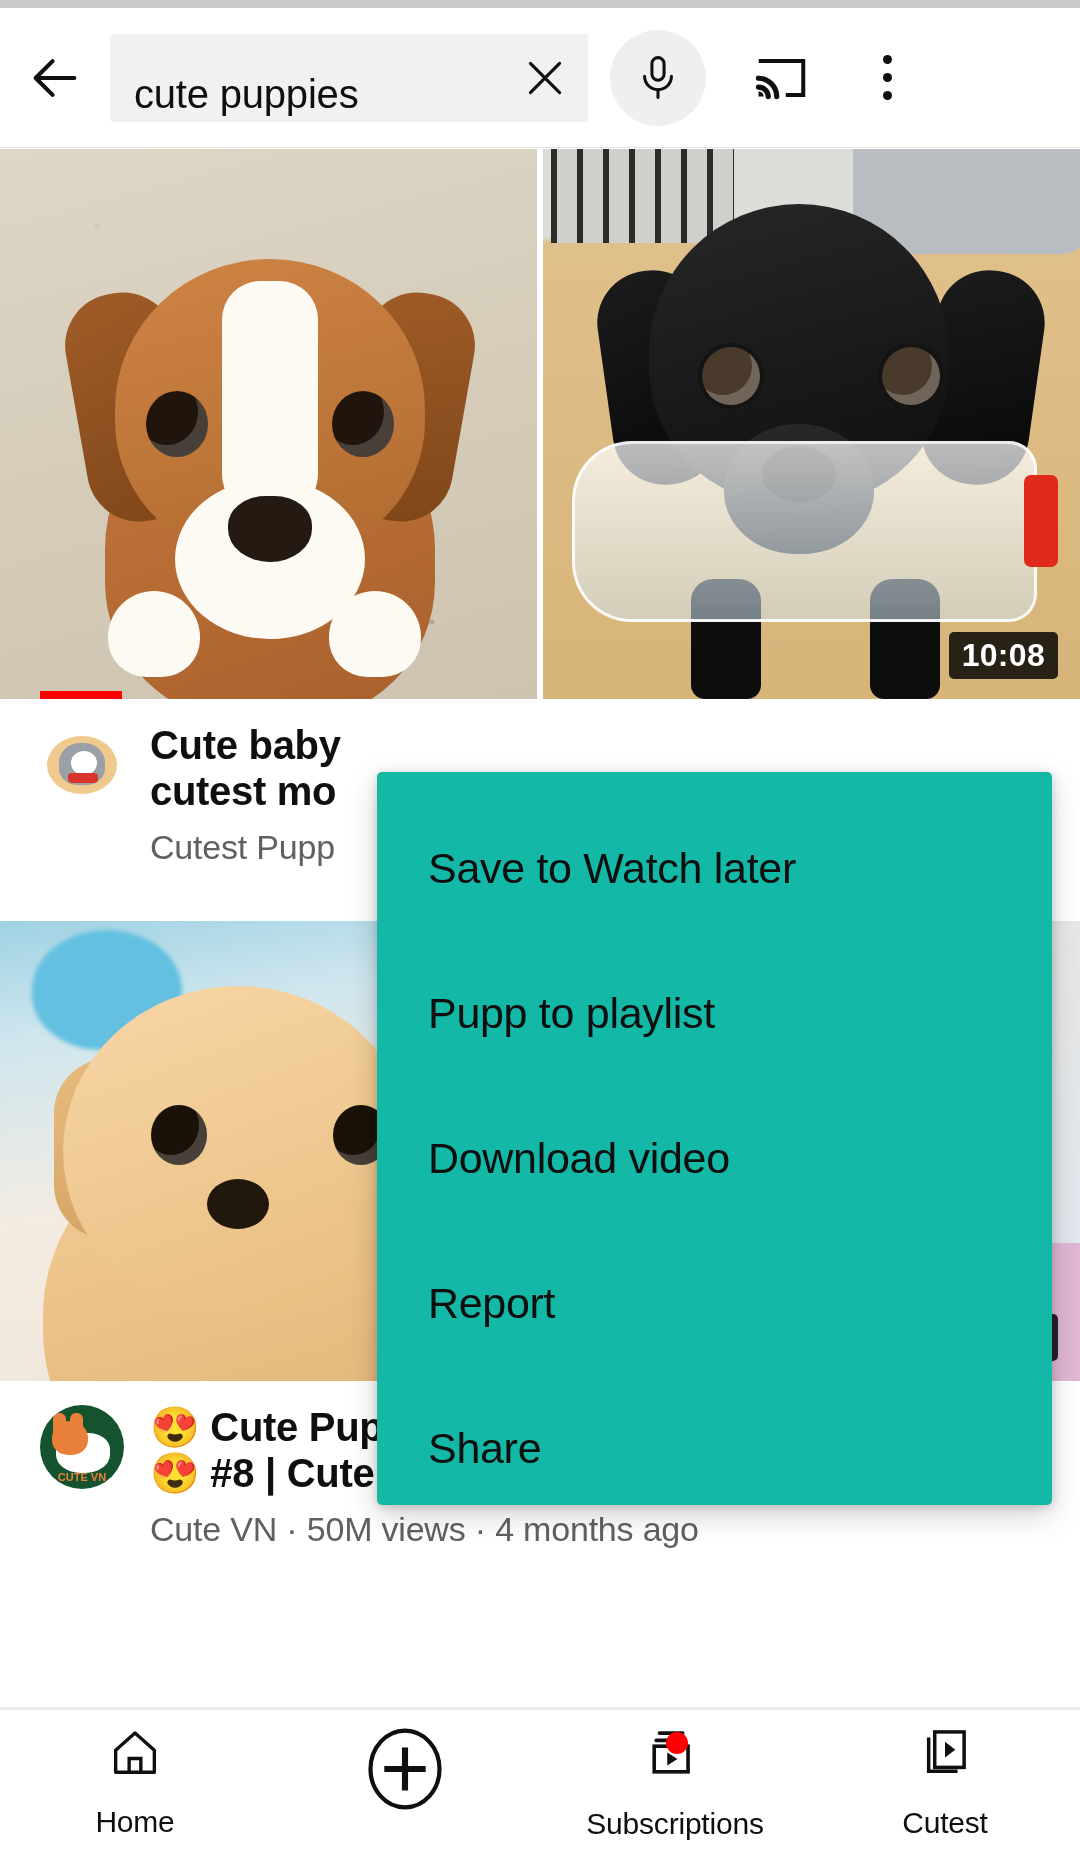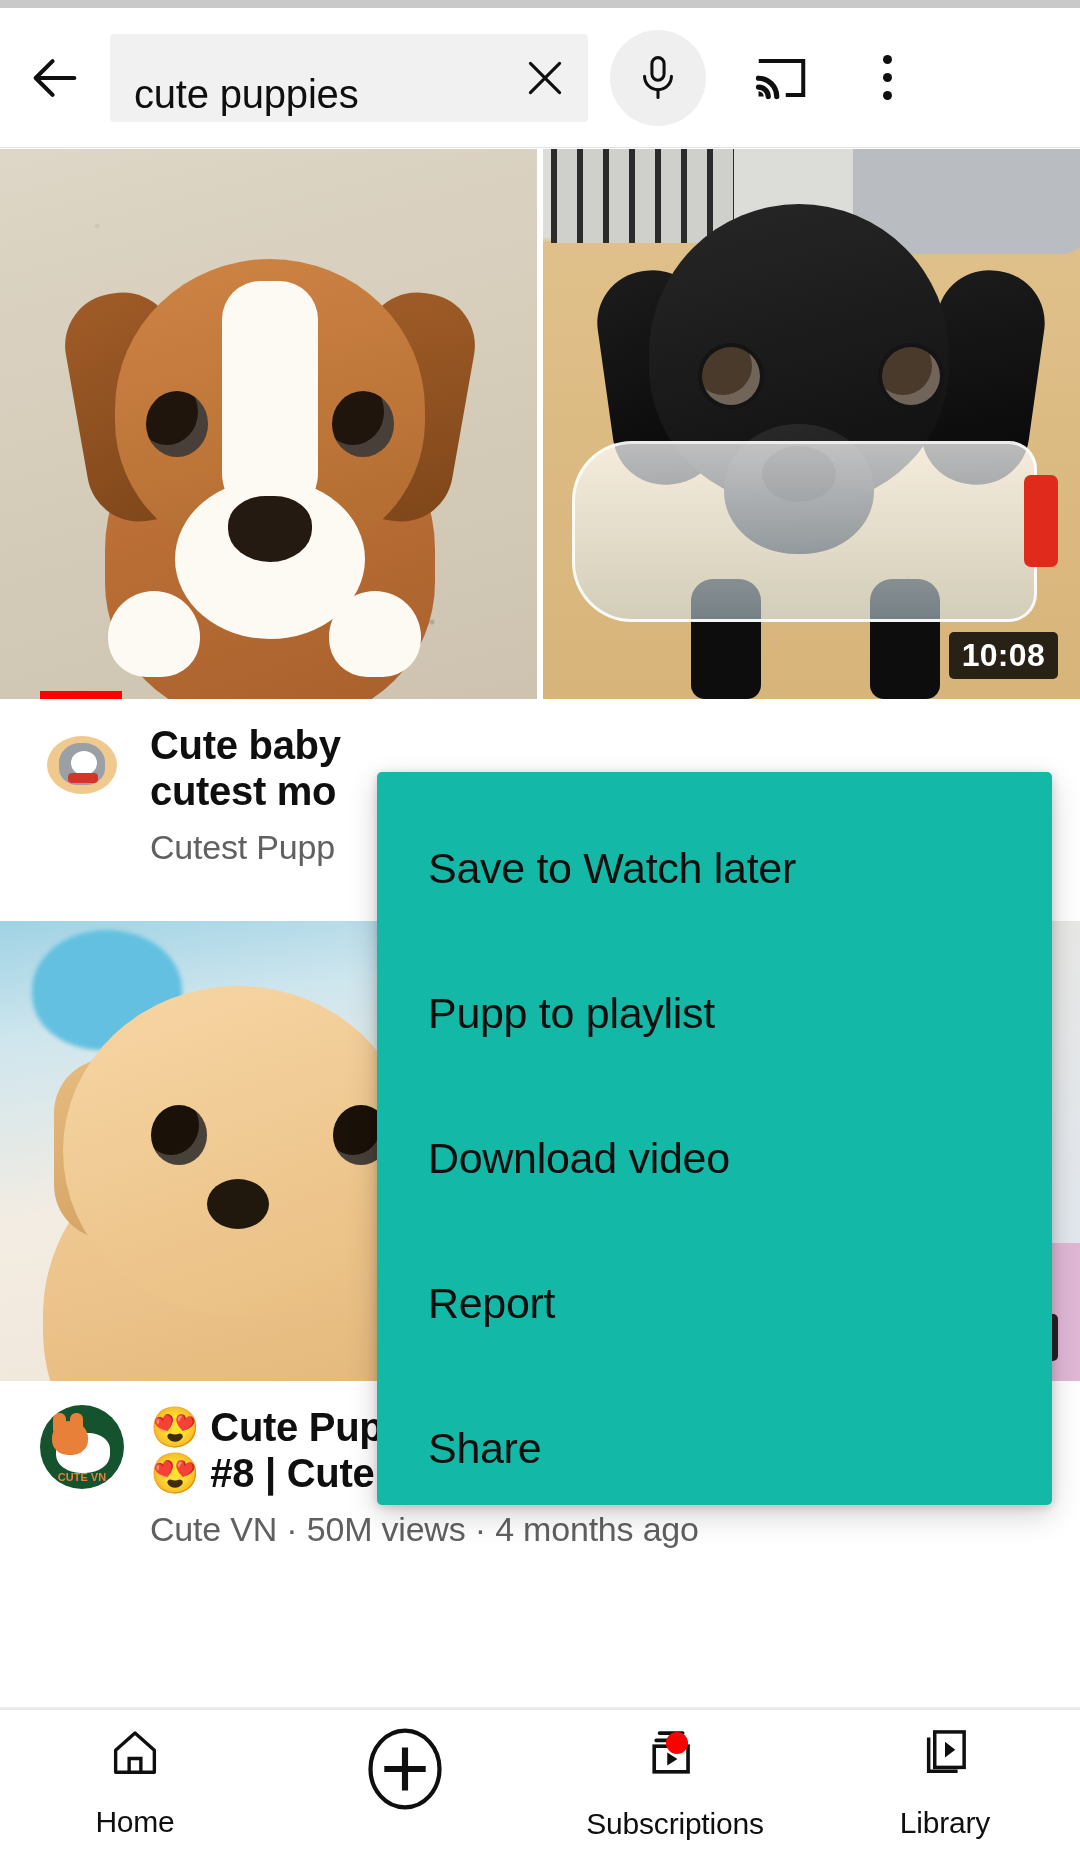--- a/index.html
+++ b/index.html
@@ -359,17 +359,17 @@
       <span class="badge-dot"></span>
       <span class="nav-label">Subscriptions</span>
     </div>
 
     <div class="nav-item">
       <svg width="56" height="56" viewBox="0 0 24 24">
         <rect x="7.6" y="3.4" width="12.6" height="15.2" fill="none" stroke="#0f0f0f" stroke-width="1.5"></rect>
         <path d="M5 5.8v14.4h12.4" fill="none" stroke="#0f0f0f" stroke-width="1.5"></path>
         <path d="M12 7.6 16.4 11 12 14.4z" fill="#0f0f0f"></path>
       </svg>
-      <span class="nav-label">Library</span>
+      <span class="nav-label">Cutest</span>
     </div>
   </div>
 
 </div>
 
 </body></html>

